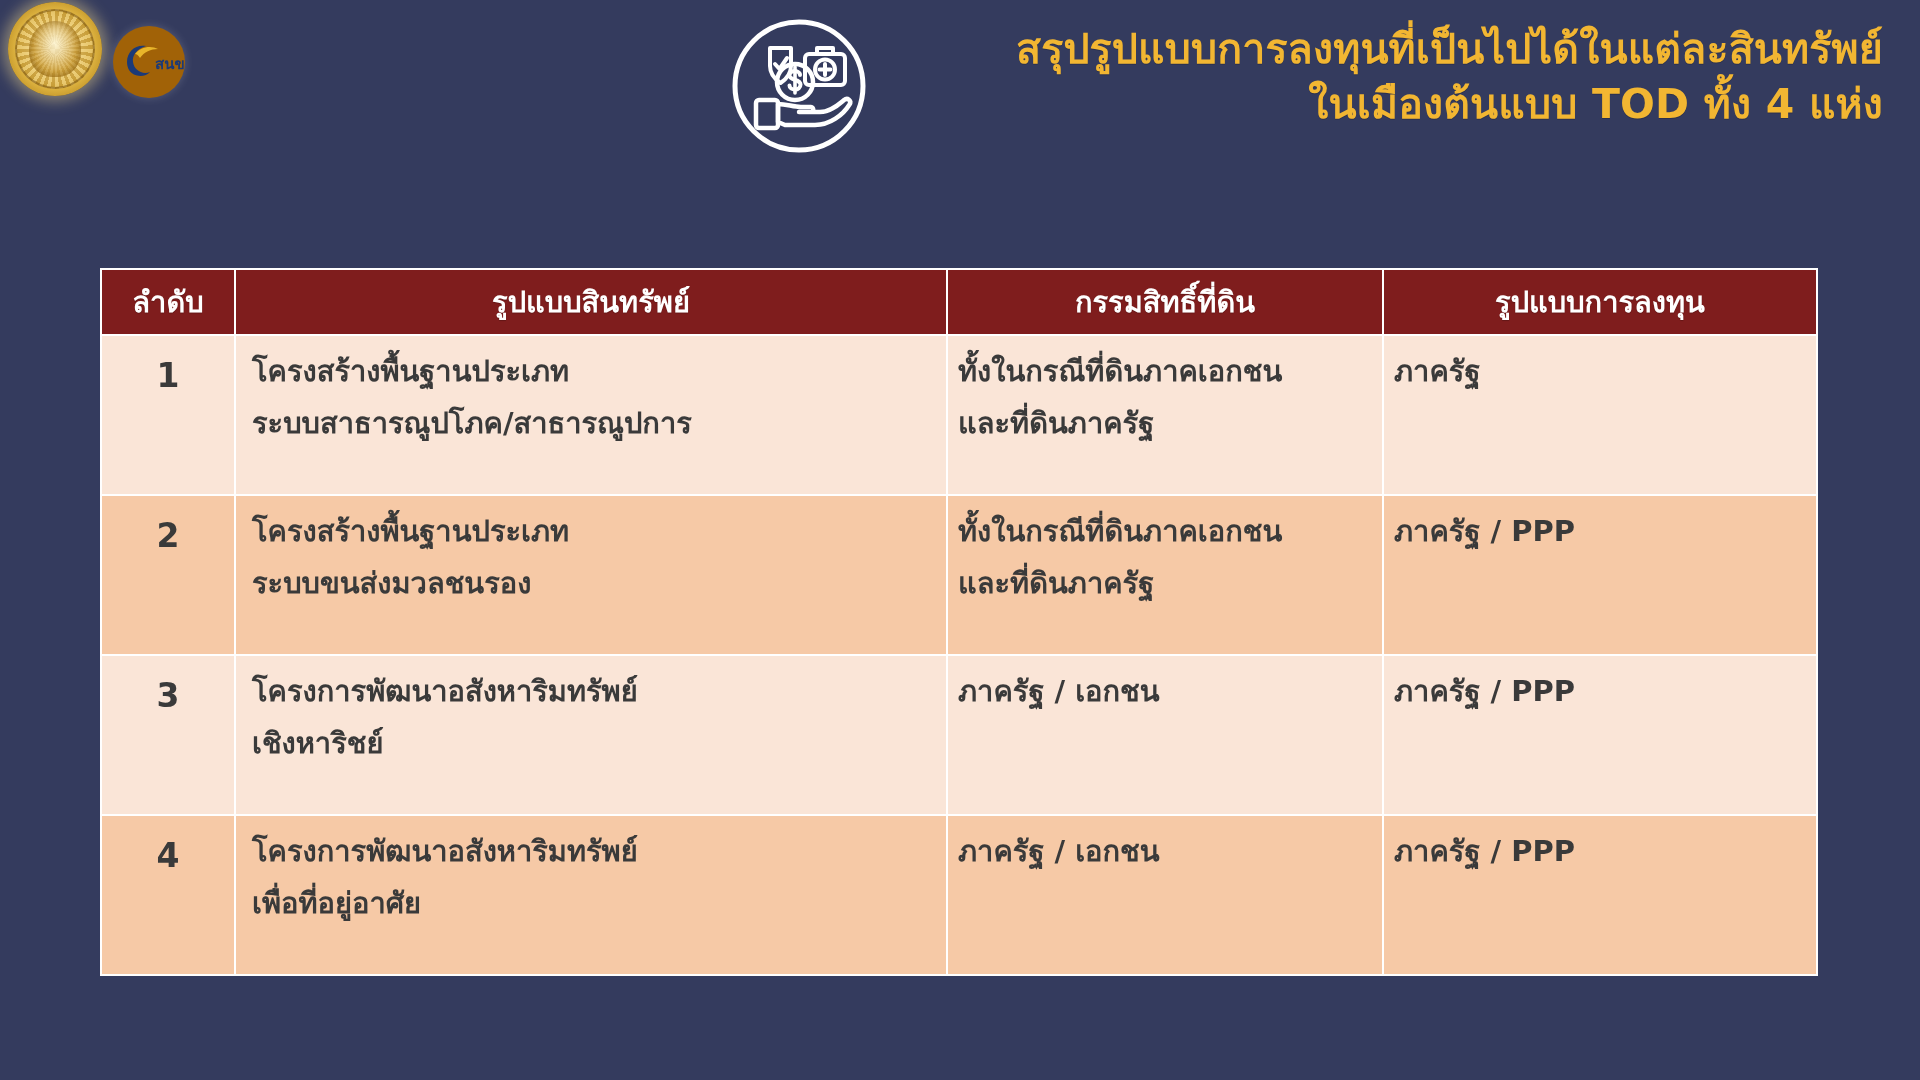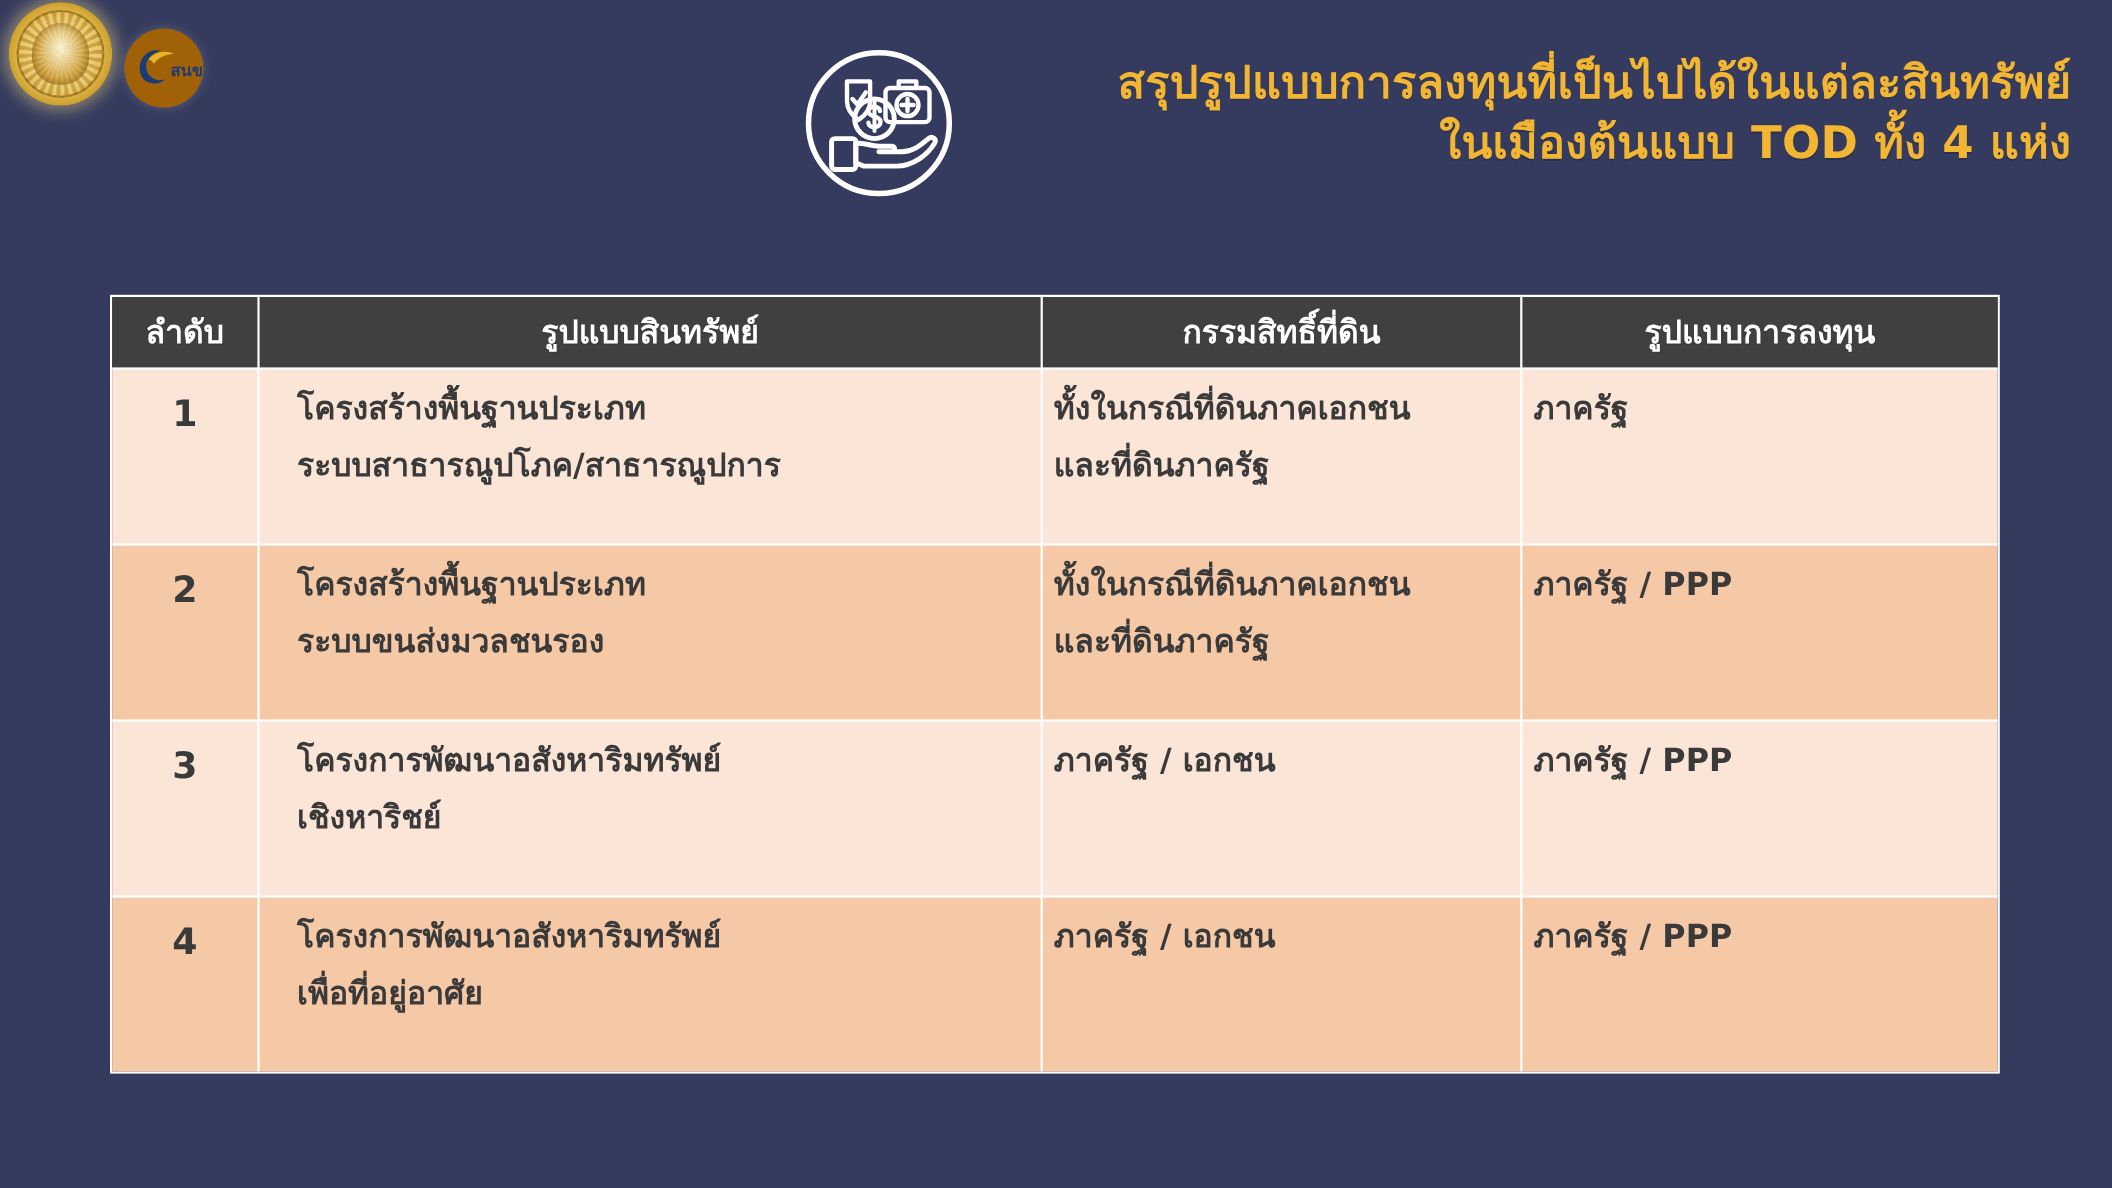--- a/index.html
+++ b/index.html
@@ -74,21 +74,21 @@
     border-radius: 50%;
     background: #a16207;
     box-shadow: 0 0 10px rgba(255,255,255,0.18);
   }
   .sno-logo svg { display: block; }
 
   
   .title-wrap {
     position: absolute;
     left: 725px;
-    top: 34px;
+    top: 8px;
     width: 1170px;
     height: 160px;
     display: flex;
     align-items: flex-start;
   }
   .title-icon {
     flex: 0 0 auto;
     width: 148px;
     height: 148px;
     margin-top: 4px;
@@ -124,21 +124,21 @@
     width: 100%;
     border-collapse: collapse;
     table-layout: fixed;
   }
   table.data-table col.c-no    { width: 133px; }
   table.data-table col.c-asset { width: 712px; }
   table.data-table col.c-land  { width: 436px; }
   table.data-table col.c-inv   { width: 433px; }
 
   thead th {
-    background: #404040;
+    background: #7f1d1d;
     color: #ffffff;
     font-size: 29px;
     font-weight: bold;
     height: 56px;
     padding: 4px 8px;
     border-right: 2px solid #ffffff;
     border-bottom: 2px solid #ffffff;
     text-align: center;
     vertical-align: middle;
     text-shadow: 0 1px 1px rgba(0,0,0,.22);
@@ -162,21 +162,21 @@
   tbody tr.row-even td { background: #F6C9A6; }
 
   td.cell-no {
     text-align: center;
     font-size: 33px;
     vertical-align: top;
     padding-top: 16px;
   }
   td.cell-asset {
     text-align: left;
-    padding-left: 34px;
+    padding-left: 16px;
   }
   td.cell-land, td.cell-inv {
     text-align: left;
   }
   .cell-line { display: block; }
   .cell-line + .cell-line { margin-top: 10px; }
 
   
   tbody tr.r1 td { height: 128px; }
   tbody tr.r2 td { height: 128px; }

